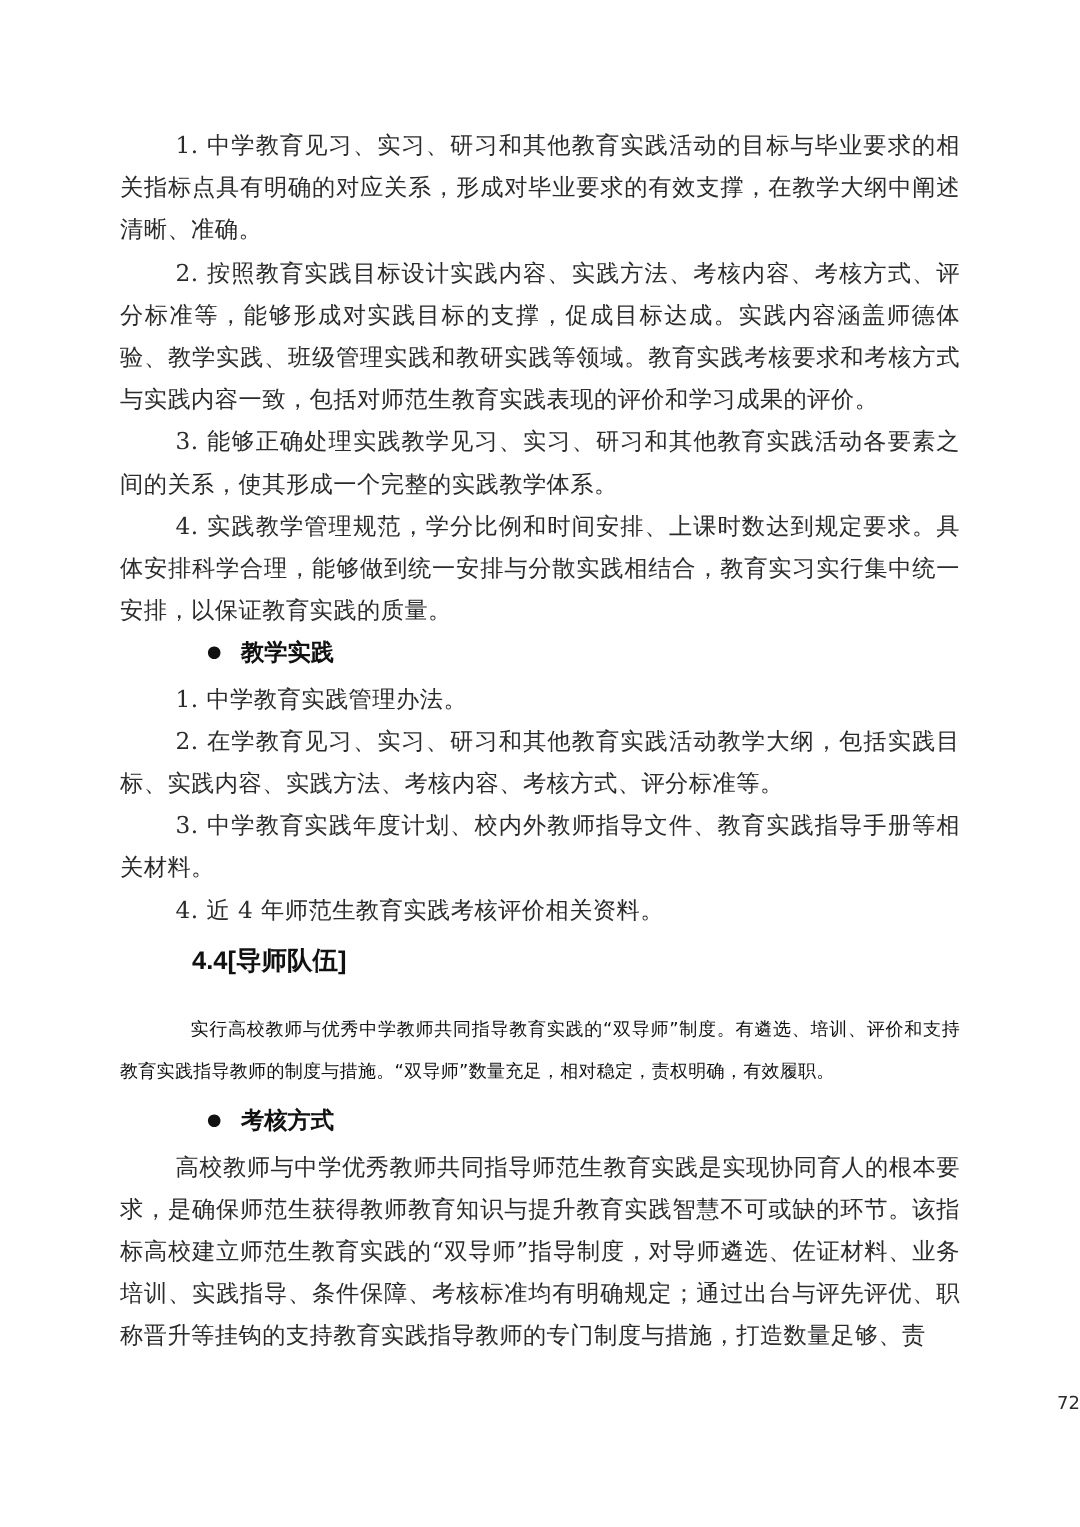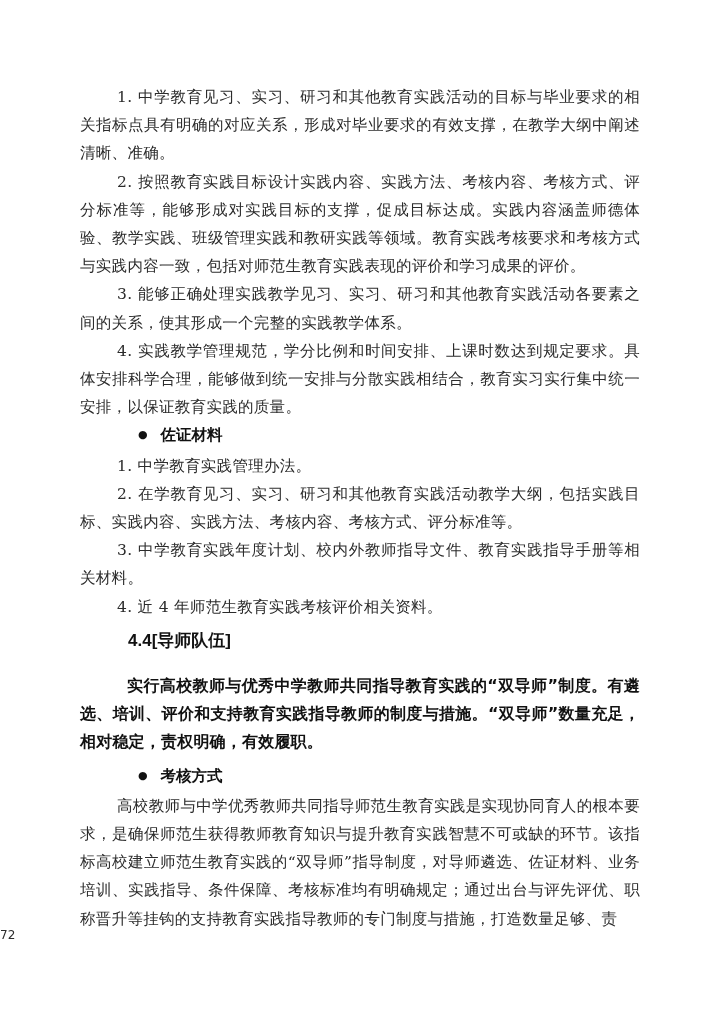--- a/index.html
+++ b/index.html
@@ -54,53 +54,53 @@
     padding-left: 48px;
     font-family: Liberation Sans, sans-serif;
     font-weight: bold;
     font-size: 17px;
     line-height: 28.2px;
     color: #111111;
   }
   .bold-para {
     margin: 0;
     font-family: "DejaVu Sans", "Liberation Sans", sans-serif;
-    font-weight: bold;
-    font-size: 16px;
+    font-weight: normal;
+    font-size: 12px;
     line-height: 28.2px;
     color: #111111;
     text-align: justify;
     text-indent: 47px;
     letter-spacing: 0.2px;
   }
   .page-number {
     position: absolute;
     top: 928px;
     left: 0;
     right: 0;
-    text-align: left;
+    text-align: right;
     font-family: "DejaVu Sans", "Liberation Sans", sans-serif;
     font-size: 12px;
     color: #2b2b2b;
   }
 </style>
 </head>
 <body>
 
 <div class="page">
   <div class="content">
 
     <p class="body-para">1. 中学教育见习、实习、研习和其他教育实践活动的目标与毕业要求的相关指标点具有明确的对应关系，形成对毕业要求的有效支撑，在教学大纲中阐述清晰、准确。</p>
     <p class="body-para">2. 按照教育实践目标设计实践内容、实践方法、考核内容、考核方式、评分标准等，能够形成对实践目标的支撑，促成目标达成。实践内容涵盖师德体验、教学实践、班级管理实践和教研实践等领域。教育实践考核要求和考核方式与实践内容一致，包括对师范生教育实践表现的评价和学习成果的评价。</p>
     <p class="body-para">3. 能够正确处理实践教学见习、实习、研习和其他教育实践活动各要素之间的关系，使其形成一个完整的实践教学体系。</p>
     <p class="body-para">4. 实践教学管理规范，学分比例和时间安排、上课时数达到规定要求。具体安排科学合理，能够做到统一安排与分散实践相结合，教育实习实行集中统一安排，以保证教育实践的质量。</p>
 
     <div class="bullet-line">
       <span class="bullet-dot">●</span>
-      <span>佐证材料</span>
+      <span>教学实践</span>
     </div>
 
     <p class="body-para">1. 中学教育实践管理办法。</p>
     <p class="body-para">2. 在学教育见习、实习、研习和其他教育实践活动教学大纲，包括实践目标、实践内容、实践方法、考核内容、考核方式、评分标准等。</p>
     <p class="body-para">3. 中学教育实践年度计划、校内外教师指导文件、教育实践指导手册等相关材料。</p>
     <p class="body-para">4. 近 4 年师范生教育实践考核评价相关资料。</p>
 
     <h2 class="section-heading">4.4[导师队伍]</h2>
 
     <p class="bold-para">实行高校教师与优秀中学教师共同指导教育实践的“双导师”制度。有遴选、培训、评价和支持教育实践指导教师的制度与措施。“双导师”数量充足，相对稳定，责权明确，有效履职。</p>

